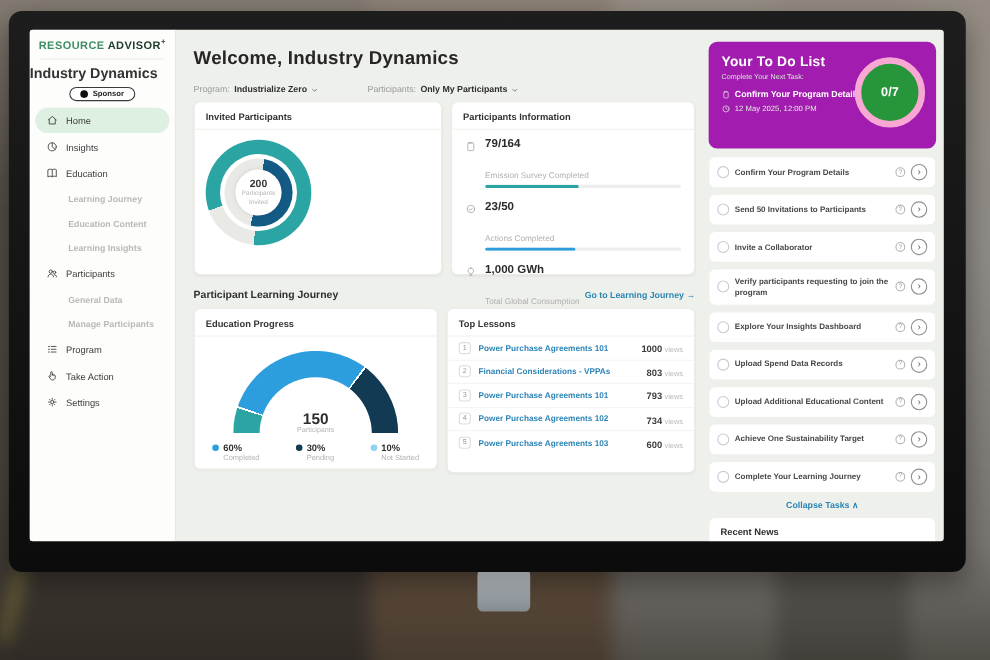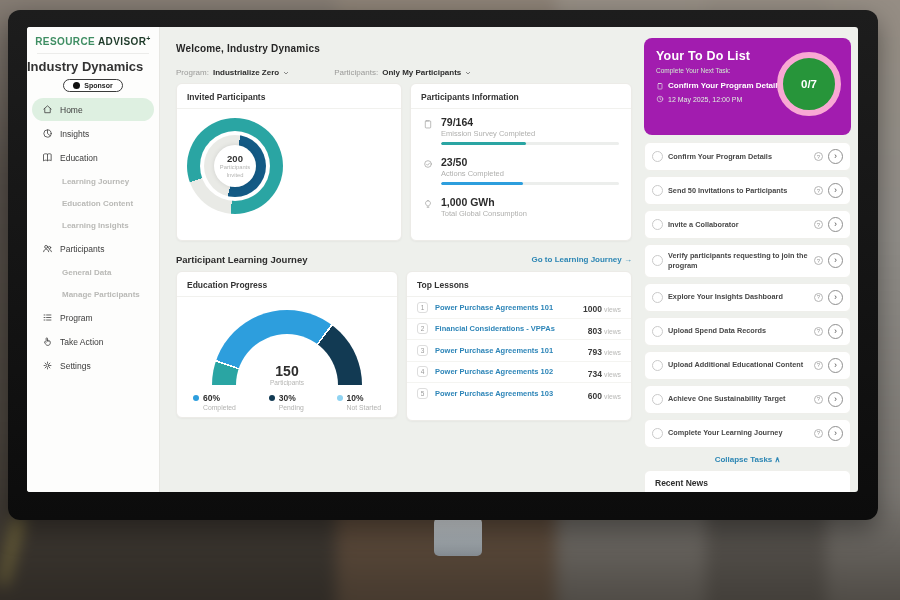--- a/index.html
+++ b/index.html
@@ -26,21 +26,21 @@
   .org{font-size:13px;font-weight:bold;color:#333;text-align:left}
   .badge{margin:5px auto 2px;width:fit-content;display:flex;align-items:center;gap:4px;border:1px solid #3a3a3a;border-radius:10px;padding:2px 9px;font-size:7px;font-weight:bold;color:#222;background:#fff;cursor:pointer}
   .badge-dot{width:7px;height:7px;border-radius:50%;background:#111}
   .nav{margin-top:6px}
   .nav-item{display:flex;align-items:center;gap:7px;height:23px;padding:0 10px;margin:1px 5px;font-size:8.5px;font-weight:normal;color:#3c3c3c;border-radius:12px;cursor:pointer}
   .nav-item.active{background:#def0e1}
   .nav-item svg{width:11px;height:11px;stroke:#444;fill:none;stroke-width:1.8;stroke-linecap:round;stroke-linejoin:round;flex-shrink:0}
   .nav-sub{display:flex;align-items:center;height:22px;padding-left:30px;margin:0 5px;font-size:8px;font-weight:bold;color:#b9b9b6;cursor:pointer}
   
   .main{flex:1;min-width:0;padding:16px 12px 0 16px}
-  .welcome{font-size:10px;font-weight:bold;color:#262626;letter-spacing:.2px}
+  .welcome{font-size:17px;font-weight:bold;color:#262626;letter-spacing:.2px}
   .filters{display:flex;gap:44px;margin-top:14px;font-size:8px;color:#9a9a98;align-items:flex-start}
   .filter{display:flex;align-items:center;cursor:pointer}
   .filter b{color:#2e2e2e;margin-left:4px}
   .filter svg{width:8px;height:8px;stroke:#555;fill:none;stroke-width:2;margin-left:3px}
   .section-row{display:flex;justify-content:space-between;align-items:center;margin-top:13px}
   .section-title{font-size:9.5px;font-weight:bold;color:#2d2d2d}
   .section-link{font-size:8px;font-weight:bold;color:#2c86b4;cursor:pointer}
   .cards{display:flex;gap:8px;margin-top:6px}
   .card{background:#fff;border:1px solid #ecebe7;border-radius:6px;box-shadow:0 1px 2px rgba(0,0,0,.04)}
   .card-head{padding:8px 10px 6px;font-size:8.5px;font-weight:bold;color:#333;border-bottom:1px solid #f1f1ee}
@@ -57,21 +57,21 @@
   .leg-item{margin:7px 0}
   .leg-top{display:flex;align-items:center;gap:4px}
   .leg-dot{width:6px;height:6px;border-radius:50%;flex-shrink:0}
   .leg-val{font-size:11.5px;font-weight:bold;color:#2f2f2f}
   .leg-lab{font-size:7.5px;color:#b2b2b0;margin-left:10px;margin-top:1px}
   
   .card-info{flex:1;height:158px}
   .stat{padding:7px 12px 4px;display:flex;gap:8px}
   .stat svg{width:10px;height:10px;stroke:#9a9a98;fill:none;stroke-width:1.6;stroke-linecap:round;stroke-linejoin:round;margin-top:3px;flex-shrink:0}
   .stat-val{font-size:10.5px;font-weight:bold;color:#2b2b2b}
-  .stat-lab{font-size:7.5px;color:#b0b0ae;margin-top:1px}
+  .stat-lab{font-size:7.5px;color:#b0b0ae;margin-top:18px}
   .bar{margin-top:4px;width:178px;height:3px;background:#eceeec;border-radius:2px;overflow:hidden}
   .bar-fill{height:100%;border-radius:2px}
   
   .card-edu{width:222px;height:147px}
   .gauge-wrap{width:150px;height:76px;margin:13px auto 0;position:relative;overflow:hidden}
   .gauge-arc{position:absolute;left:0;top:0;width:150px;height:150px;border-radius:50%}
   .gauge-hole{position:absolute;left:24px;top:24px;width:102px;height:102px;border-radius:50%;background:#fff}
   .g-center{position:absolute;left:0;right:0;bottom:0;text-align:center}
   .g-val{font-size:14px;font-weight:bold;color:#2d2d2d}
   .g-lab{font-size:6.5px;color:#b5b5b3}

